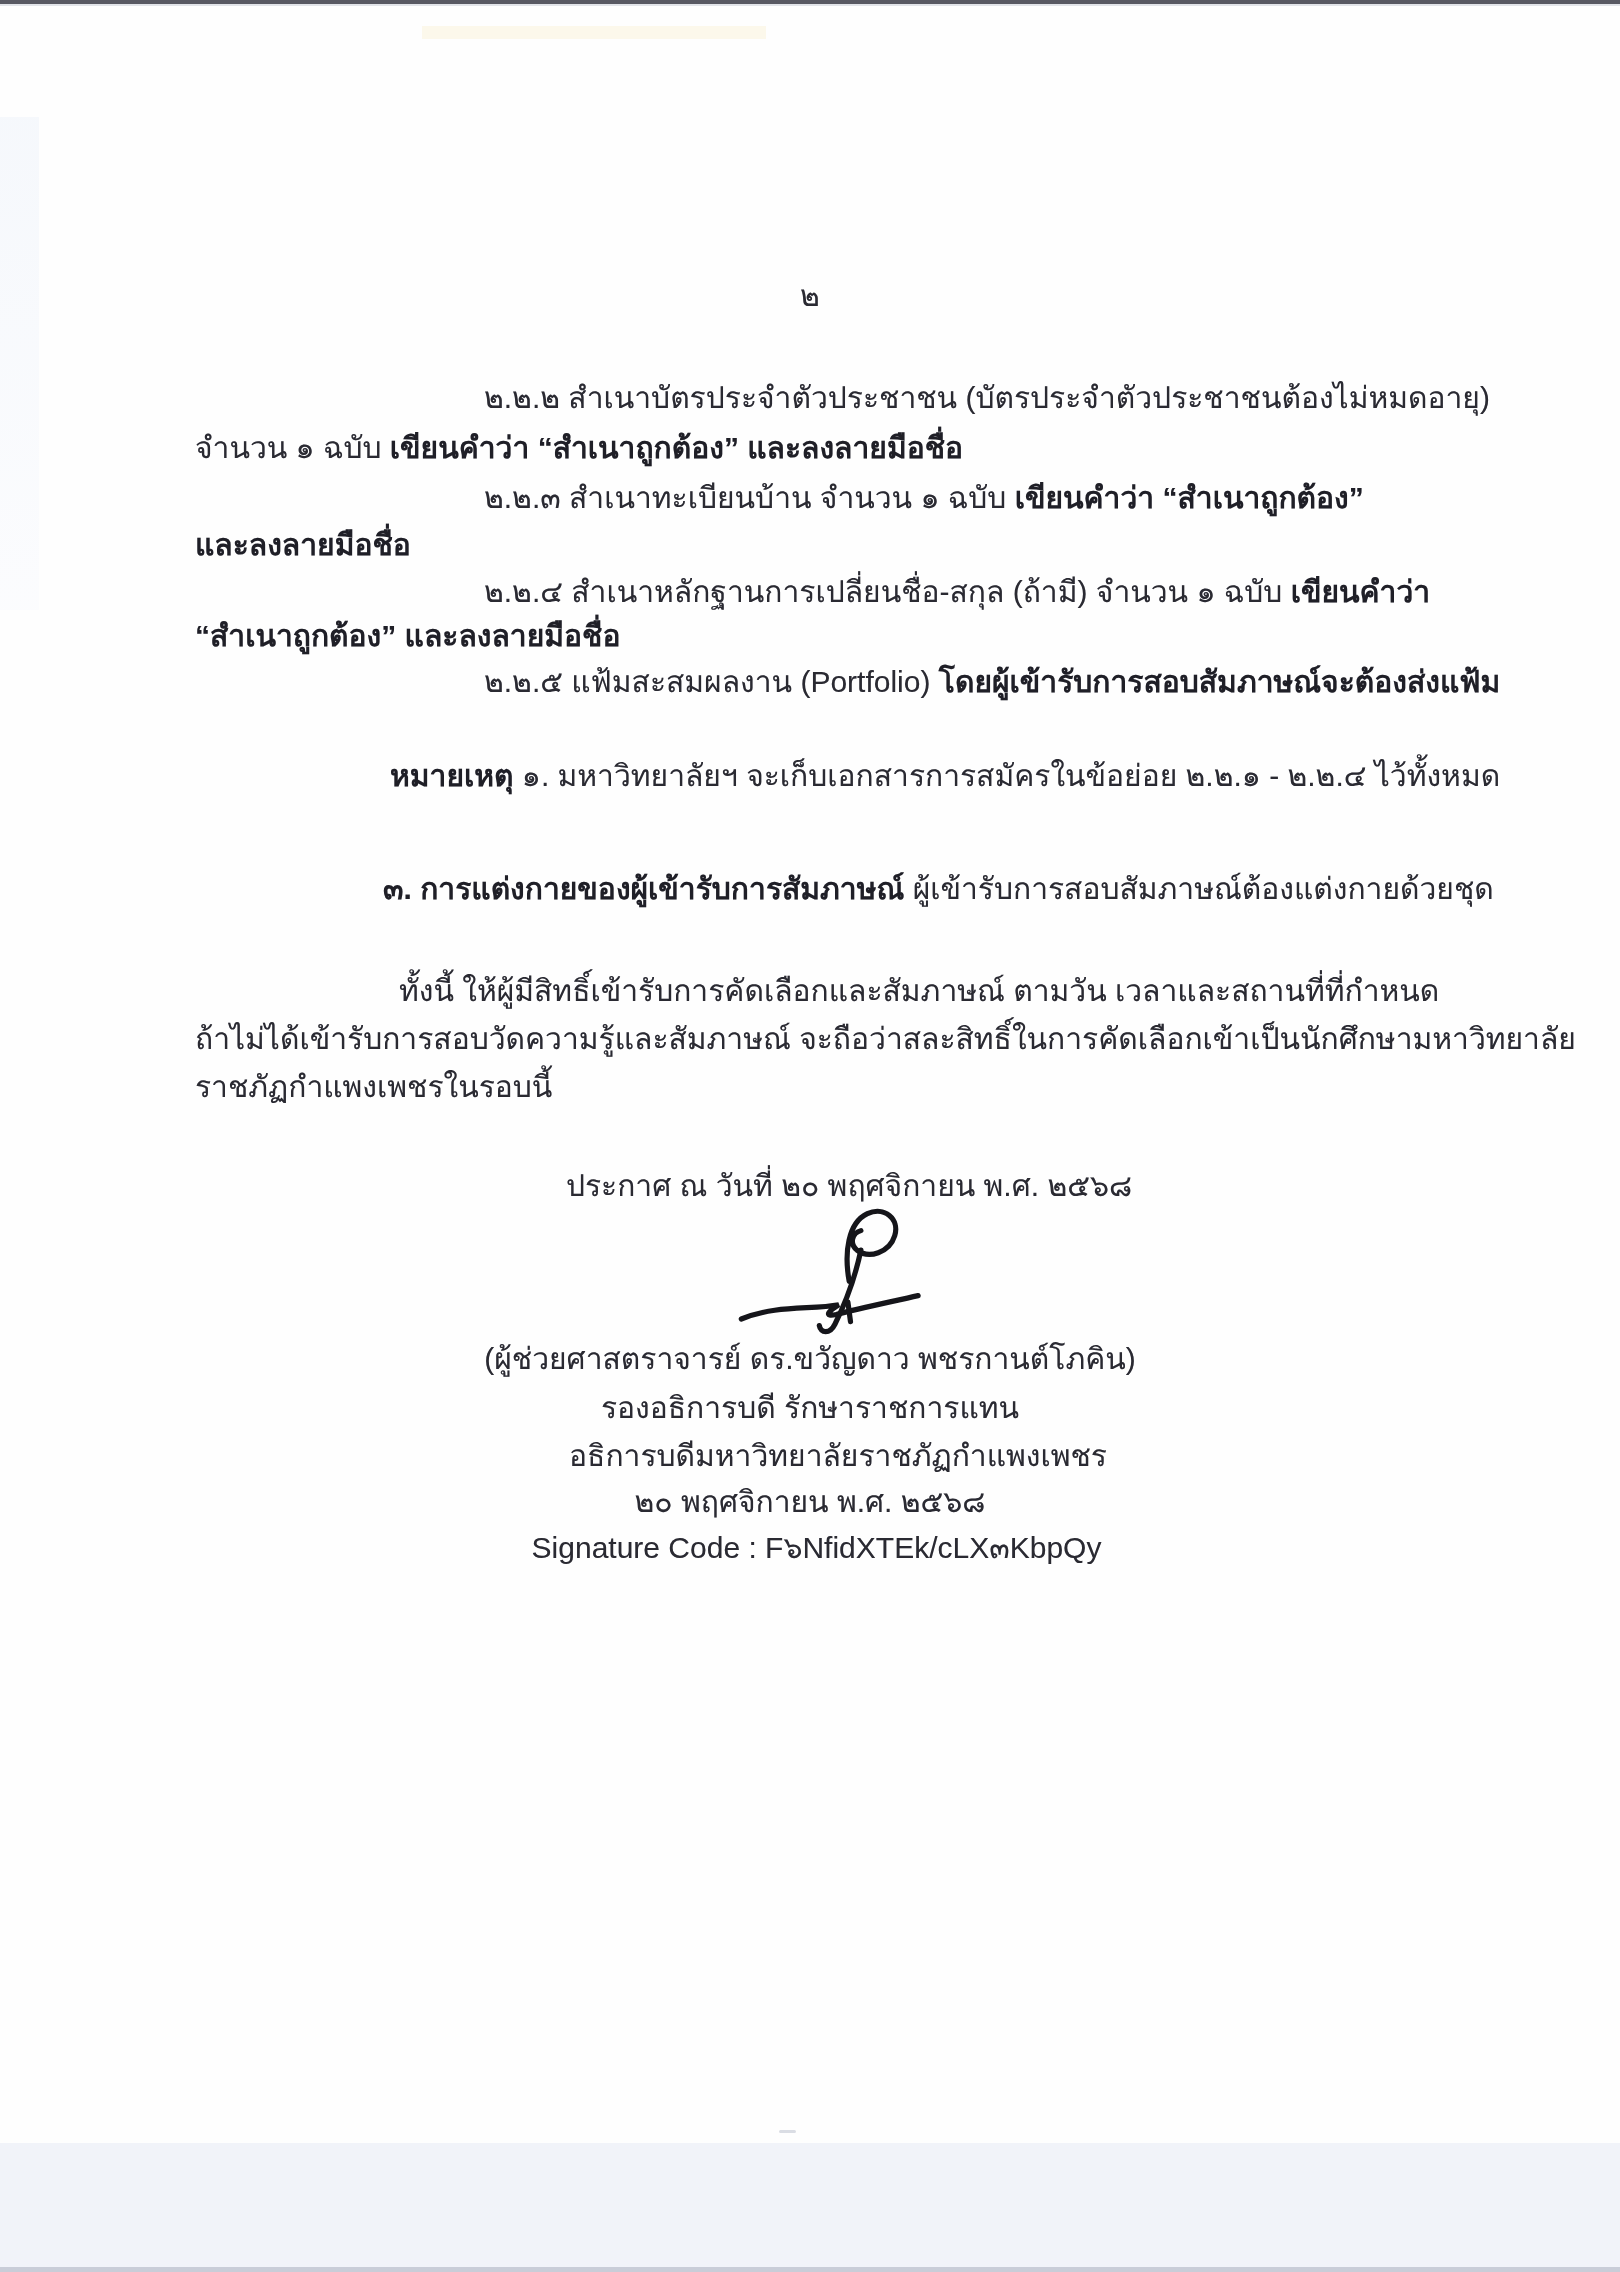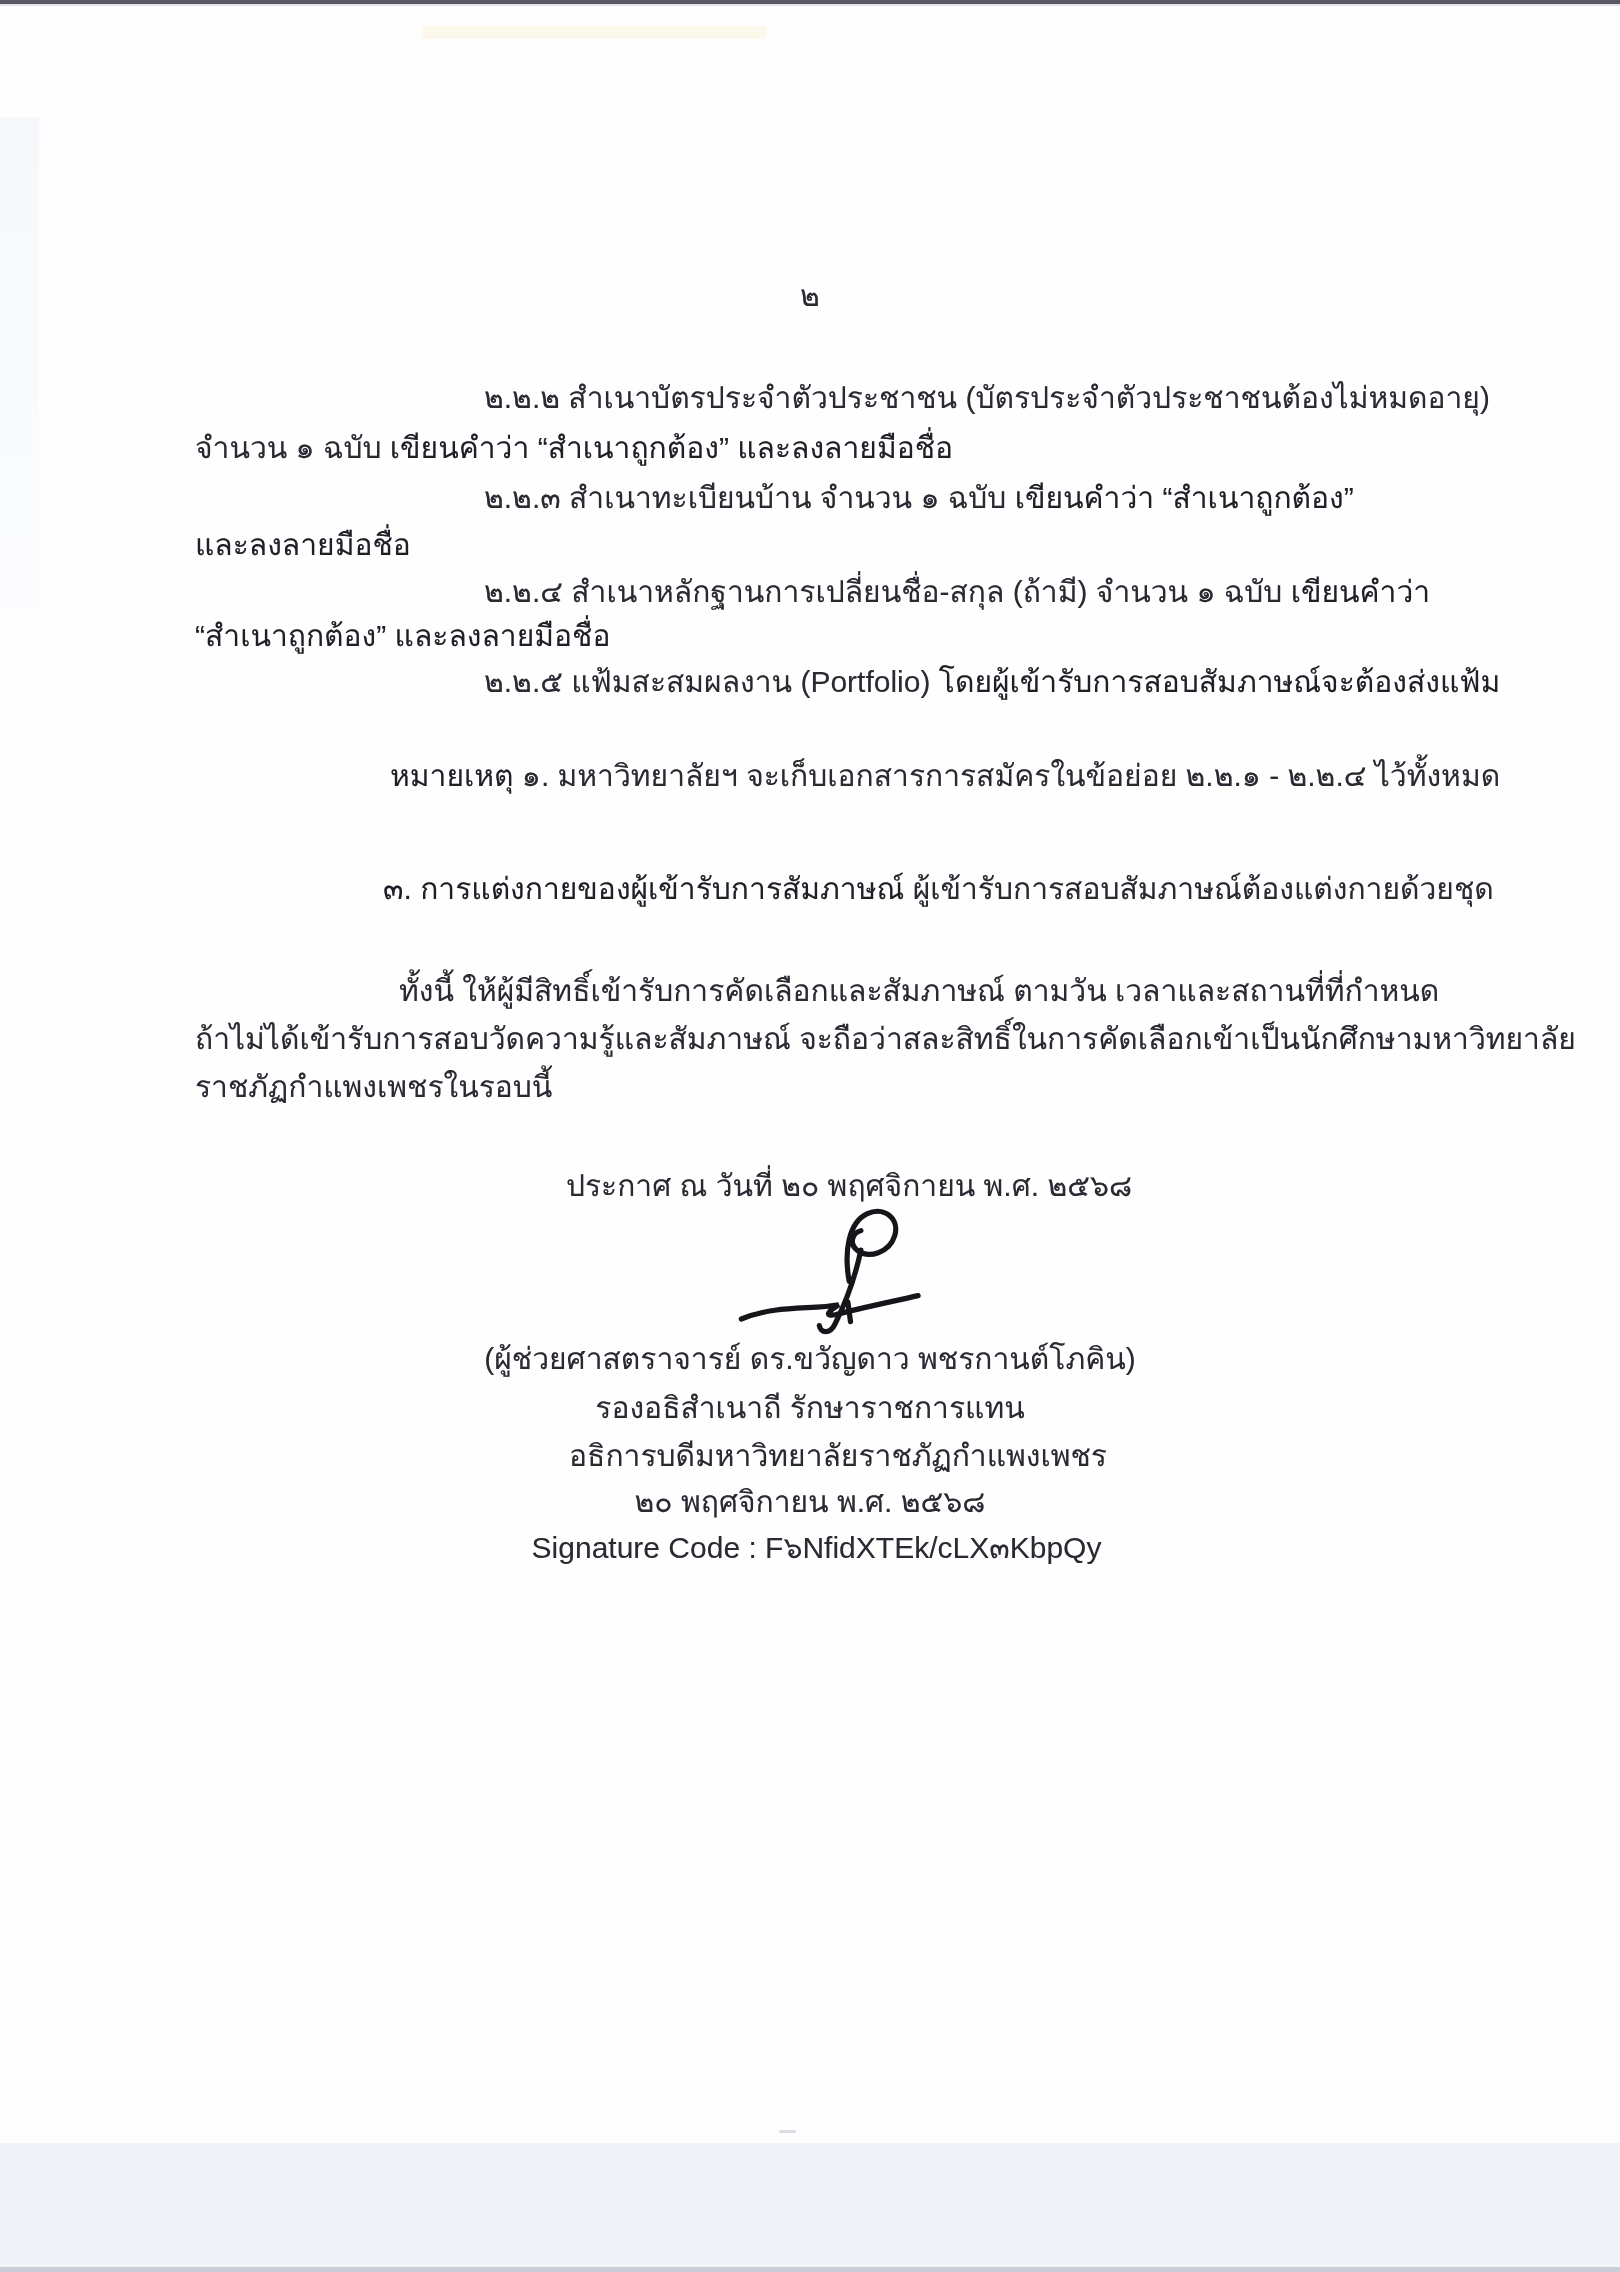--- a/index.html
+++ b/index.html
@@ -21,21 +21,21 @@
     font-size: 30px;
     line-height: 1.2;
     color: #2a2a32;
     text-shadow: 0 0 0.6px rgba(40,40,55,0.30);
   }
   .line.center {
     left: 50%;
     transform: translateX(calc(-50% + var(--dx, 0px)));
   }
   .line .b {
-    font-weight: 400;
+    font-weight: 700;
     color: #1f1f27;
   }
   
   .scan-top-edge {
     position: absolute; top: 0; left: 0; right: 0; height: 3.9px;
     background: #474752; opacity: .9;
   }
   .scan-top-edge2 {
     position: absolute; top: 3.9px; left: 0; right: 0; height: 1.9px;
     background: #d6d9df; opacity: .7;
@@ -95,18 +95,18 @@
     <div class="line" style="top: 574px; left: 484px; text-align: center;"><span>๒.๒.๔ สำเนาหลักฐานการเปลี่ยนชื่อ-สกุล (ถ้ามี) จำนวน ๑ ฉบับ </span><span class="b">เขียนคำว่า</span></div>
     <div class="line" style="top: 618px; left: 195px;"><span class="b">“สำเนาถูกต้อง” และลงลายมือชื่อ</span></div>
     <div class="line" style="top: 664px; left: 484px;"><span>๒.๒.๕ แฟ้มสะสมผลงาน (Portfolio) </span><span class="b">โดยผู้เข้ารับการสอบสัมภาษณ์จะต้องส่งแฟ้ม</span></div>
     <div class="line" style="top: 758px; left: 390px;"><span class="b">หมายเหตุ</span><span> ๑. มหาวิทยาลัยฯ จะเก็บเอกสารการสมัครในข้อย่อย ๒.๒.๑ - ๒.๒.๔ ไว้ทั้งหมด</span></div>
     <div class="line" style="top: 871px; left: 383px;"><span class="b">๓. การแต่งกายของผู้เข้ารับการสัมภาษณ์</span><span> ผู้เข้ารับการสอบสัมภาษณ์ต้องแต่งกายด้วยชุด</span></div>
     <div class="line" style="top: 973px; left: 399px;"><span>ทั้งนี้ ให้ผู้มีสิทธิ์เข้ารับการคัดเลือกและสัมภาษณ์ ตามวัน เวลาและสถานที่ที่กำหนด</span></div>
     <div class="line" style="top: 1021px; left: 195px;"><span>ถ้าไม่ได้เข้ารับการสอบวัดความรู้และสัมภาษณ์ จะถือว่าสละสิทธิ์ในการคัดเลือกเข้าเป็นนักศึกษามหาวิทยาลัย</span></div>
     <div class="line" style="top: 1069px; left: 195px;"><span>ราชภัฏกำแพงเพชรในรอบนี้</span></div>
     <div class="line center" style="top: 1162px; margin-top: 6px; --dx: 39px;"><span>ประกาศ ณ วันที่ ๒๐   พฤศจิกายน  พ.ศ.  ๒๕๖๘</span></div>
     <div class="line center" style="top: 1341px; --dx: 0px;"><span>(ผู้ช่วยศาสตราจารย์ ดร.ขวัญดาว พชรกานต์โภคิน)</span></div>
-    <div class="line center" style="top: 1390px; --dx: 0px;"><span>รองอธิสำเนาถี รักษาราชการแทน</span></div>
+    <div class="line center" style="top: 1390px; --dx: 0px;"><span>รองอธิการบดี รักษาราชการแทน</span></div>
     <div class="line center" style="top: 1438px; margin-left: 28px; --dx: 0px;"><span>อธิการบดีมหาวิทยาลัยราชภัฏกำแพงเพชร</span></div>
     <div class="line center" style="top: 1484px; --dx: 0px;"><span>๒๐  พฤศจิกายน  พ.ศ.  ๒๕๖๘</span></div>
     <div class="line center" style="top: 1530px; --dx: 6.5px;"><span>Signature Code : F๖NfidXTEk/cLX๓KbpQy</span></div>
   </div>
 
 
 </body></html>

